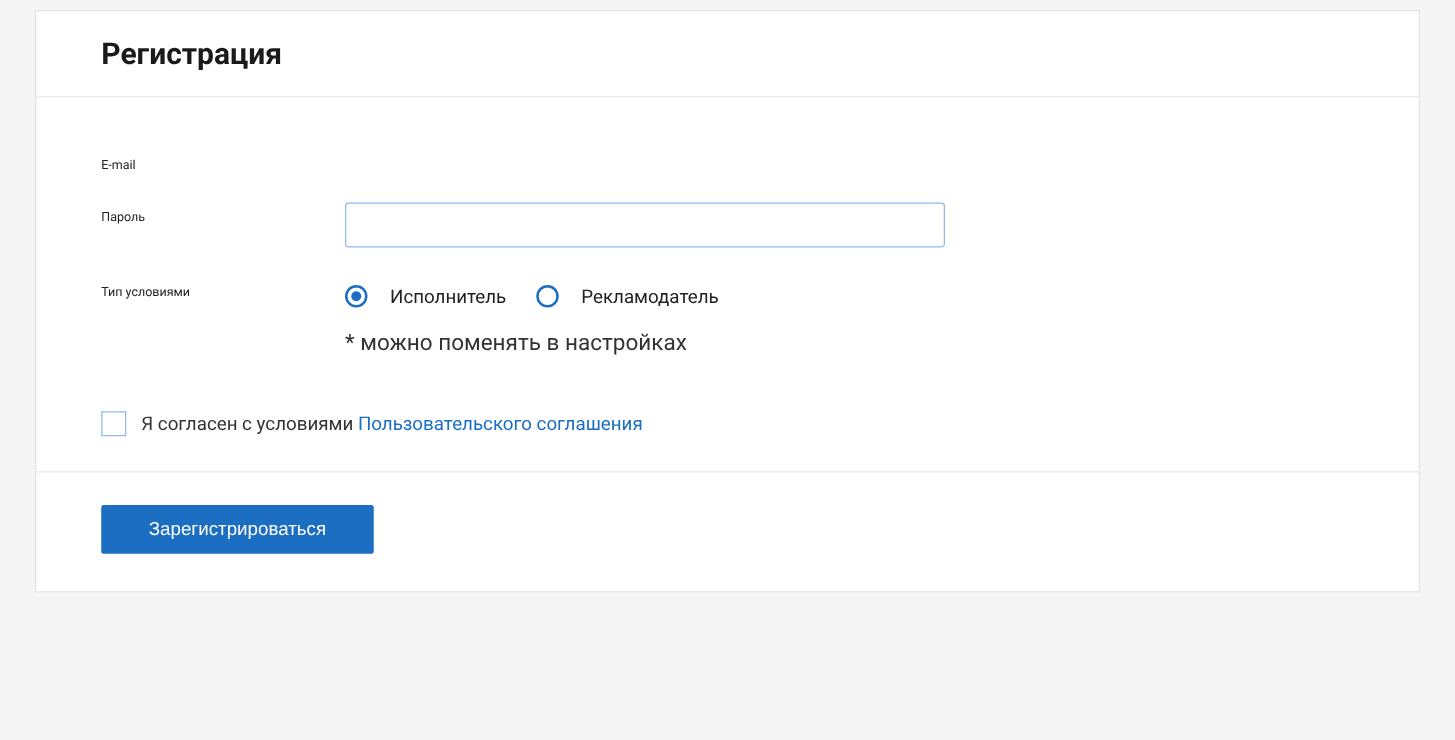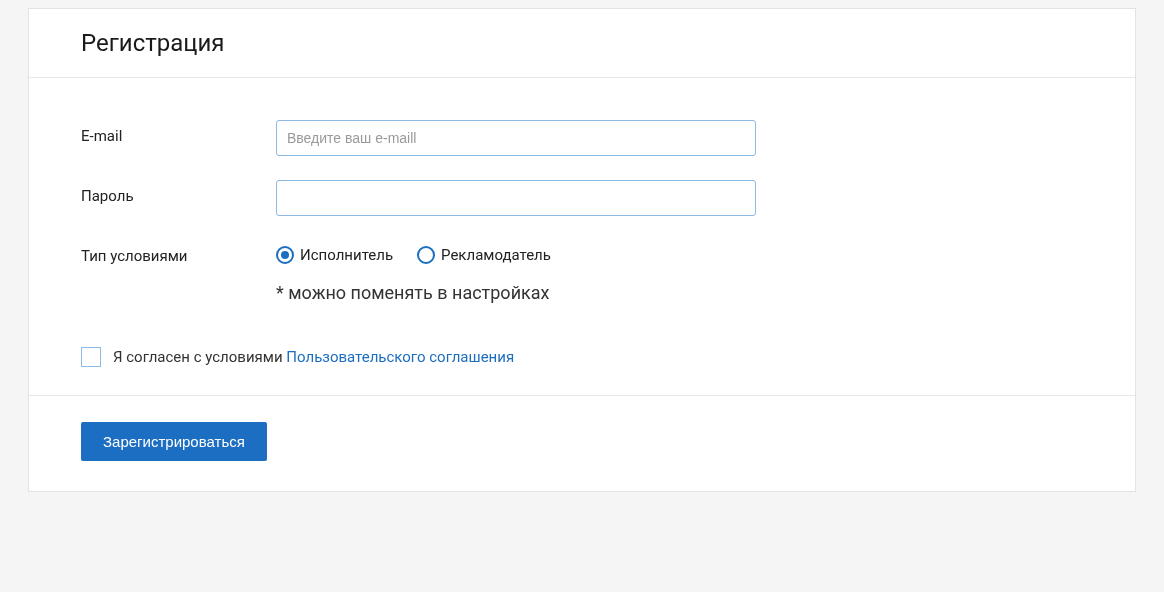--- a/index.html
+++ b/index.html
@@ -20,36 +20,36 @@
       background: #fff;
       border: 1px solid #e3e3e3;
       margin: 8px 28px 8px 28px;
     }
     .card-header {
       padding: 20px 52px 20px 52px;
       border-bottom: 1px solid #e8e8e8;
     }
     .card-header h1 {
       font-size: 24px;
-      font-weight: 400;
+      font-weight: 700;
       color: #1a1a1a;
     }
     .card-body {
       padding: 42px 52px 28px 52px;
       border-bottom: 1px solid #e8e8e8;
     }
     .form-row {
       display: flex;
       align-items: flex-start;
       margin-bottom: 24px;
     }
     .form-label {
       width: 195px;
       padding-top: 7px;
-      font-size: 15px;
+      font-size: 10px;
       color: #222;
     }
     .form-control {
       width: 480px;
     }
     .input {
       width: 100%;
       height: 36px;
       border: 1px solid #8fb9e6;
       border-radius: 3px;
@@ -63,21 +63,21 @@
     }
     .radio-row {
       display: flex;
       gap: 24px;
       align-items: center;
       padding-top: 6px;
     }
     .radio-item {
       display: flex;
       align-items: center;
-      gap: 6px;
+      gap: 18px;
       cursor: pointer;
     }
     .radio-circle {
       width: 18px;
       height: 18px;
       border: 2px solid #1b6ec2;
       border-radius: 50%;
       display: inline-flex;
       align-items: center;
       justify-content: center;
@@ -122,43 +122,40 @@
       text-decoration: none;
       cursor: pointer;
     }
     .card-footer {
       padding: 26px 52px 30px 52px;
     }
     .btn-primary {
       background: #1b6ec2;
       color: #fff;
       border: none;
-      padding: 11px 22px;
+      padding: 11px 38px;
       font-size: 15px;
       cursor: pointer;
       border-radius: 2px;
       text-align: right;
     }
   </style>
 </head>
 <body>
 
 <div class="card">
 
   <div class="card-header">
     <h1>Регистрация</h1>
   </div>
 
   <div class="card-body">
 
     <div class="form-row">
       <div class="form-label">E-mail</div>
-      <div class="form-control">
-        <input type="text" class="input" placeholder="Введите ваш e-maill" style="">
-      </div>
     </div>
 
     <div class="form-row">
       <div class="form-label">Пароль</div>
       <div class="form-control">
         <input type="password" class="input" style="">
       </div>
     </div>
 
 

